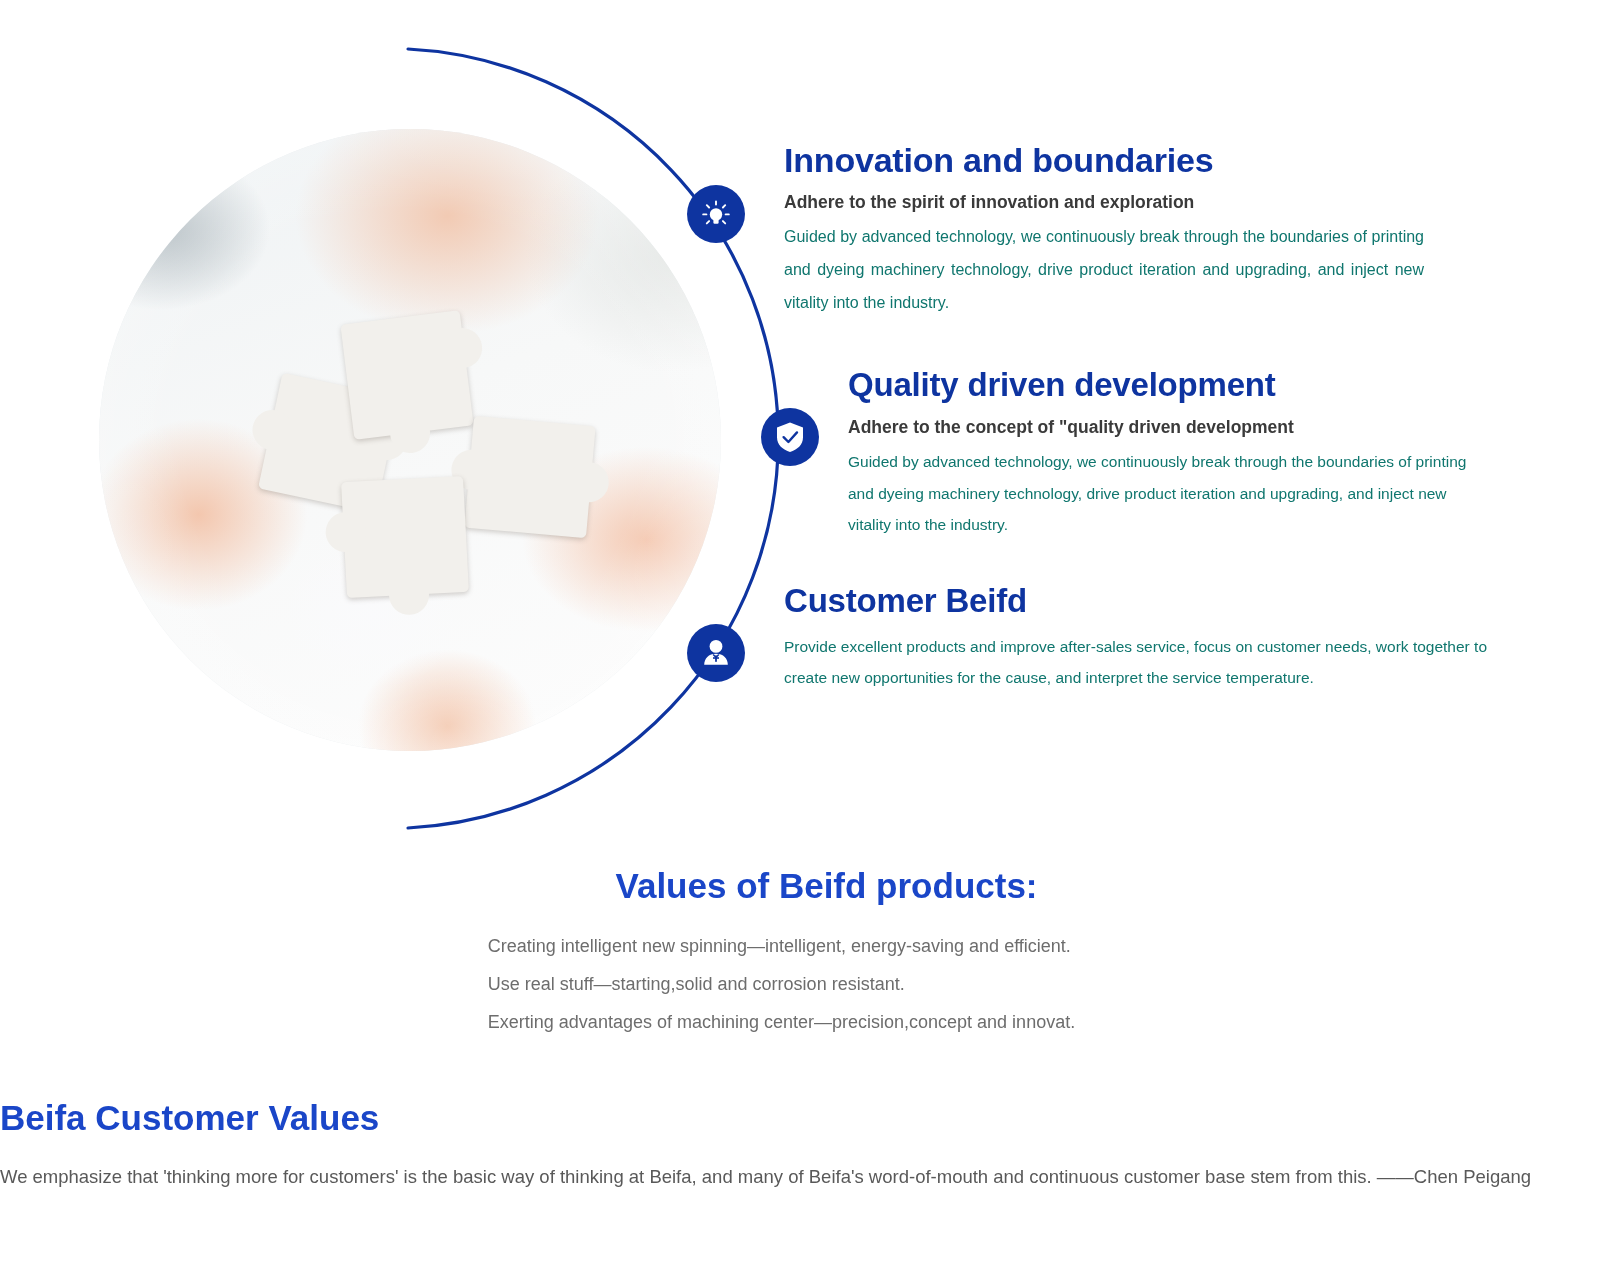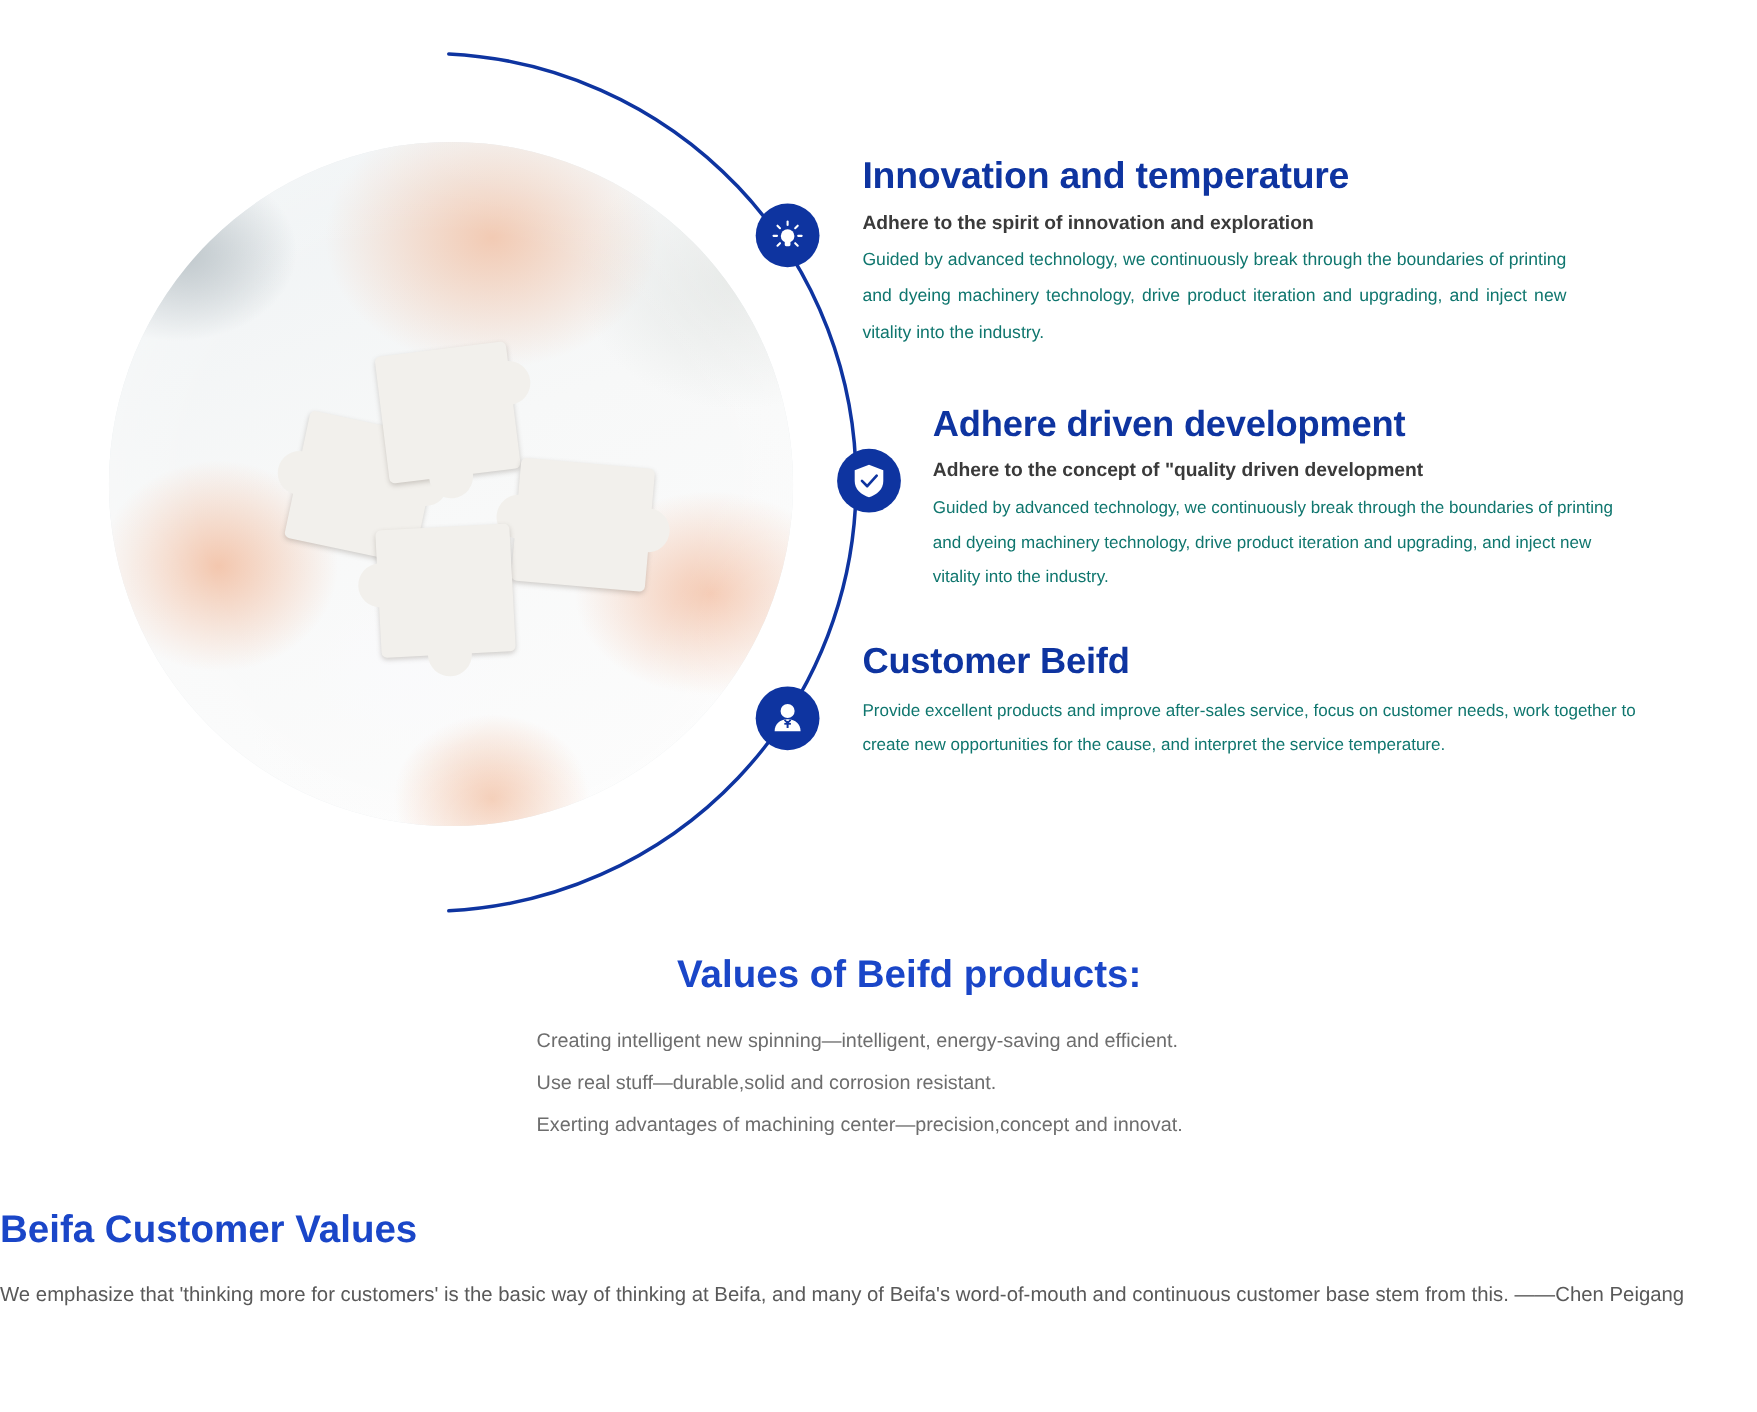--- a/index.html
+++ b/index.html
@@ -232,42 +232,42 @@
       <svg width="32" height="32" viewBox="0 0 32 32" fill="#ffffff">
         <circle cx="16" cy="9.4" r="6.4"></circle>
         <path d="M16 16.8 C8.6 16.8 4.2 21.6 4.2 27.8 L27.8 27.8 C27.8 21.6 23.4 16.8 16 16.8 Z"></path>
         <path d="M13.2 17.4 L16 20.4 L18.8 17.4" fill="none" stroke="#0e34a0" stroke-width="1.5"></path>
         <rect x="15.1" y="18.4" width="1.8" height="6.4" fill="#0e34a0"></rect>
         <rect x="13.0" y="20.2" width="6.0" height="1.6" fill="#0e34a0"></rect>
       </svg>
     </div>
 
     <div class="block block-1">
-      <h2>Innovation and temperature</h2>
+      <h2>Innovation and boundaries</h2>
       <p class="lead">Adhere to the spirit of innovation and exploration</p>
       <p class="body-p">Guided by advanced technology, we continuously break through the boundaries of printing and dyeing machinery technology, drive product iteration and upgrading, and inject new vitality into the industry.</p>
     </div>
 
     <div class="block block-2">
-      <h2>Adhere driven development</h2>
+      <h2>Quality driven development</h2>
       <p class="lead">Adhere to the concept of "quality driven development</p>
       <p class="body-p">Guided by advanced technology, we continuously break through the boundaries of printing and dyeing machinery technology, drive product iteration and upgrading, and inject new vitality into the industry.</p>
     </div>
 
     <div class="block block-3">
       <h2>Customer Beifd</h2>
       <p class="body-p">Provide excellent products and improve after-sales service, focus on customer needs, work together to create new opportunities for the cause, and interpret the service temperature.</p>
     </div>
   </div>
 
   <div class="values">
     <h2>Values of Beifd products:</h2>
     <div class="values-list">
       <div>Creating intelligent new spinning—intelligent, energy-saving and efficient.</div>
-      <div>Use real stuff—durable,solid and corrosion resistant.</div>
+      <div>Use real stuff—starting,solid and corrosion resistant.</div>
       <div>Exerting advantages of machining center—precision,concept and innovat.</div>
     </div>
   </div>
 
   <div class="cust">
     <h2>Beifa Customer Values</h2>
     <p>We emphasize that 'thinking more for customers' is the basic way of thinking at Beifa, and many of Beifa's word-of-mouth and continuous customer base stem from this. ——Chen Peigang</p>
   </div>
 
 </div>

